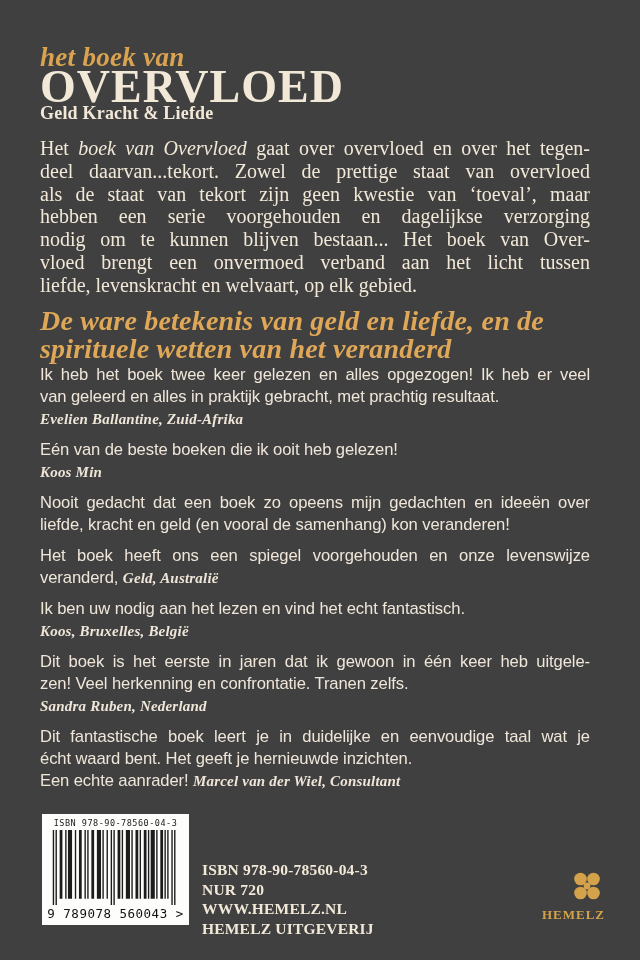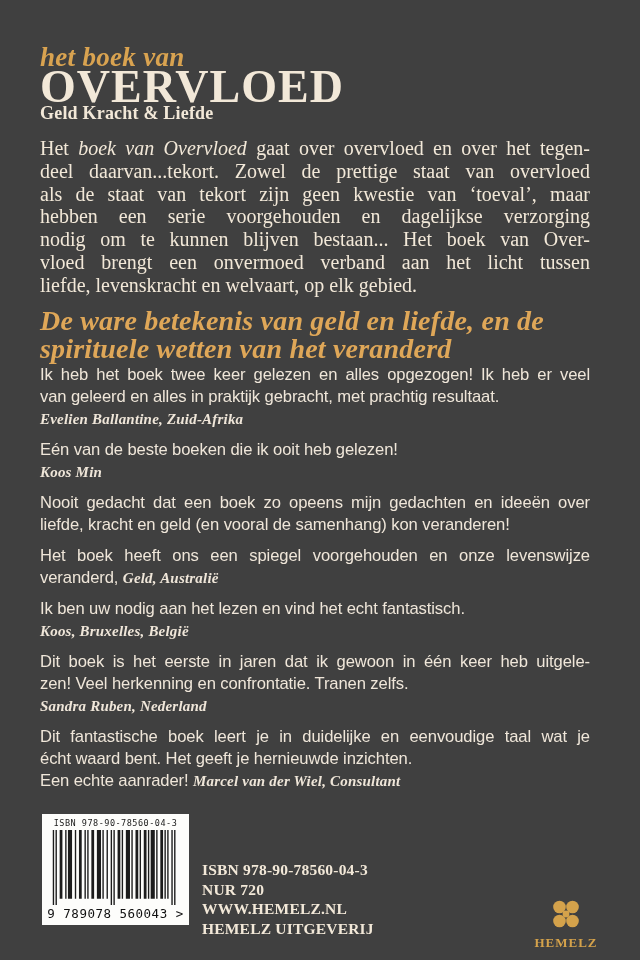--- a/index.html
+++ b/index.html
@@ -77,22 +77,22 @@
     font-family:"DejaVu Sans Mono", monospace;
     font-size:12.5px;letter-spacing:.5px;color:#111;
     text-align:center;margin:1px 2px 4px 2px;white-space:nowrap;
   }
   .pub{
     position:absolute;left:202px;top:860px;
     font-size:15.5px;line-height:19.5px;font-weight:600;
     color:#F2E8D8;letter-spacing:.2px;white-space:nowrap;
   }
   .brand{
-    position:absolute;left:527px;top:899px;width:78px;
-    text-align:center;color:#D4A24B;
+    position:absolute;left:527px;top:871px;width:78px;
+    text-align:right;color:#D4A24B;
   }
   .brand-name{
     font-size:13px;line-height:14px;font-weight:700;
     letter-spacing:1px;margin-top:2px;
     font-family:"Liberation Serif", serif;
   }
 </style>
 </head>
 <body>
 

